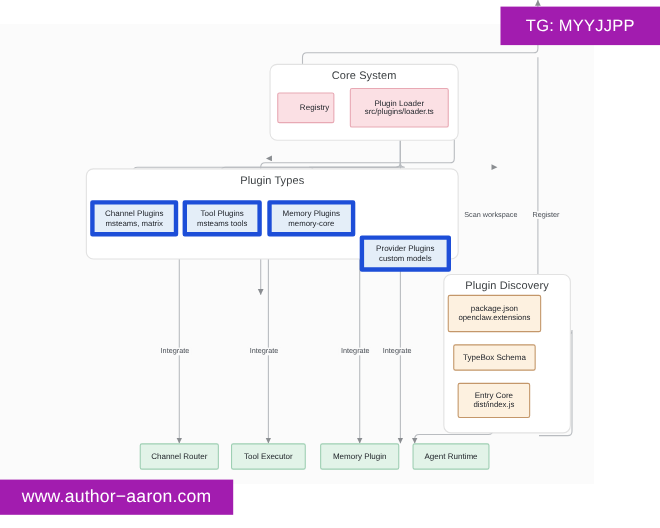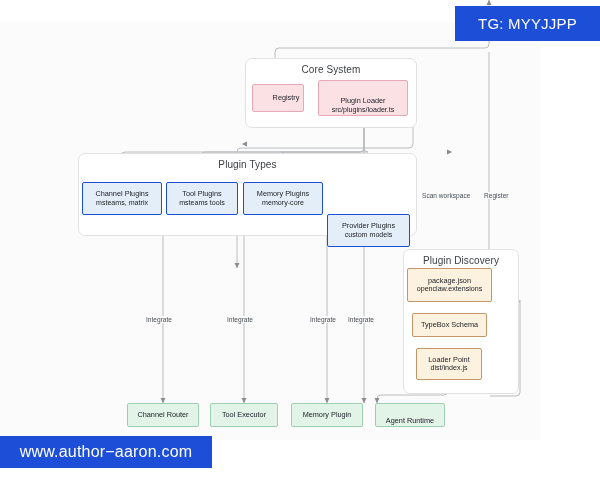--- a/index.html
+++ b/index.html
@@ -39,35 +39,35 @@
     display:flex;flex-direction:column;
     align-items:center;justify-content:center;
     text-align:center;
     line-height:1.32;
     font-size:7.3px;
     color:#20242a;
   }
   .node .l2{font-size:7.1px;}
 
   .pink{background:#fbe0e4;border:1px solid #e8a9b4;}
-  .blue{background:#e4eef8;border:1px solid #1d4ed8;}
+  .blue{background:#e4eef8;border:4px solid #1d4ed8;}
   .cream{background:#fdf1e0;border:1px solid #c4976a;}
   .green{background:#e2f3e8;border:1px solid #9ecfb3;}
 
   .elabel{
     position:absolute;
     font-size:6.6px;color:#4a4f56;
     white-space:nowrap;
     background:#fbfbfb;
     padding:0 2px;
   }
 
   .badge{
     position:absolute;
-    background:#1d4ed8;color:#ffffff;
+    background:#a21caf;color:#ffffff;
     display:flex;align-items:center;justify-content:center;
     font-size:15px;letter-spacing:.2px;
   }
   #tg-badge{right:0;top:6px;width:145px;height:35px;}
   #wm-badge{left:0;bottom:12px;width:212px;height:32px;font-size:16px;}
 </style>
 </head>
 <body>
 
 <div id="canvas">
@@ -114,21 +114,21 @@
   </svg>
 
   <div class="grp" id="g-core" style="left:245px;top:58px;width:170px;height:68px;">
     <div class="grp-title">Core System</div>
   </div>
 
   <div class="node pink" style="left:252px;top:84px;width:52px;height:28px;padding-left:16px;">
     <div>Registry</div>
   </div>
 
-  <div class="node pink" style="left:318px;top:80px;width:90px;height:36px;justify-content:flex-end;">
+  <div class="node pink" style="left:318px;top:80px;width:90px;height:36px;">
     <div>Plugin Loader</div>
     <div class="l2">src/plugins/loader.ts</div>
   </div>
 
   <div class="grp" id="g-types" style="left:78px;top:153px;width:337px;height:81px;">
     <div class="grp-title">Plugin Types</div>
   </div>
 
   <div class="node blue" style="left:82px;top:182px;width:80px;height:33px;">
     <div>Channel Plugins</div>
@@ -152,34 +152,34 @@
   </div>
 
   <div class="node cream" style="left:407px;top:268px;width:85px;height:34px;">
     <div>package.json</div>
     <div class="l2">openclaw.extensions</div>
   </div>
   <div class="node cream" style="left:412px;top:313px;width:75px;height:24px;">
     <div>TypeBox Schema</div>
   </div>
   <div class="node cream" style="left:416px;top:348px;width:66px;height:32px;">
-    <div>Loader Point</div>
+    <div>Entry Core</div>
     <div class="l2">dist/index.js</div>
   </div>
 
   <div class="node green" style="left:127px;top:403px;width:72px;height:24px;">
     <div>Channel Router</div>
   </div>
   <div class="node green" style="left:210px;top:403px;width:68px;height:24px;">
     <div>Tool Executor</div>
   </div>
   <div class="node green" style="left:291px;top:403px;width:72px;height:24px;">
     <div>Memory Plugin</div>
   </div>
-  <div class="node green" style="left:375px;top:403px;width:70px;height:24px;justify-content:flex-end;">
+  <div class="node green" style="left:375px;top:403px;width:70px;height:24px;">
     <div>Agent Runtime</div>
   </div>
 
   <div class="elabel" style="left:420px;top:192px;">Scan workspace</div>
   <div class="elabel" style="left:482px;top:192px;">Register</div>
   <div class="elabel" style="left:144px;top:316px;">Integrate</div>
   <div class="elabel" style="left:225px;top:316px;">Integrate</div>
   <div class="elabel" style="left:308px;top:316px;">Integrate</div>
   <div class="elabel" style="left:346px;top:316px;">Integrate</div>
 

